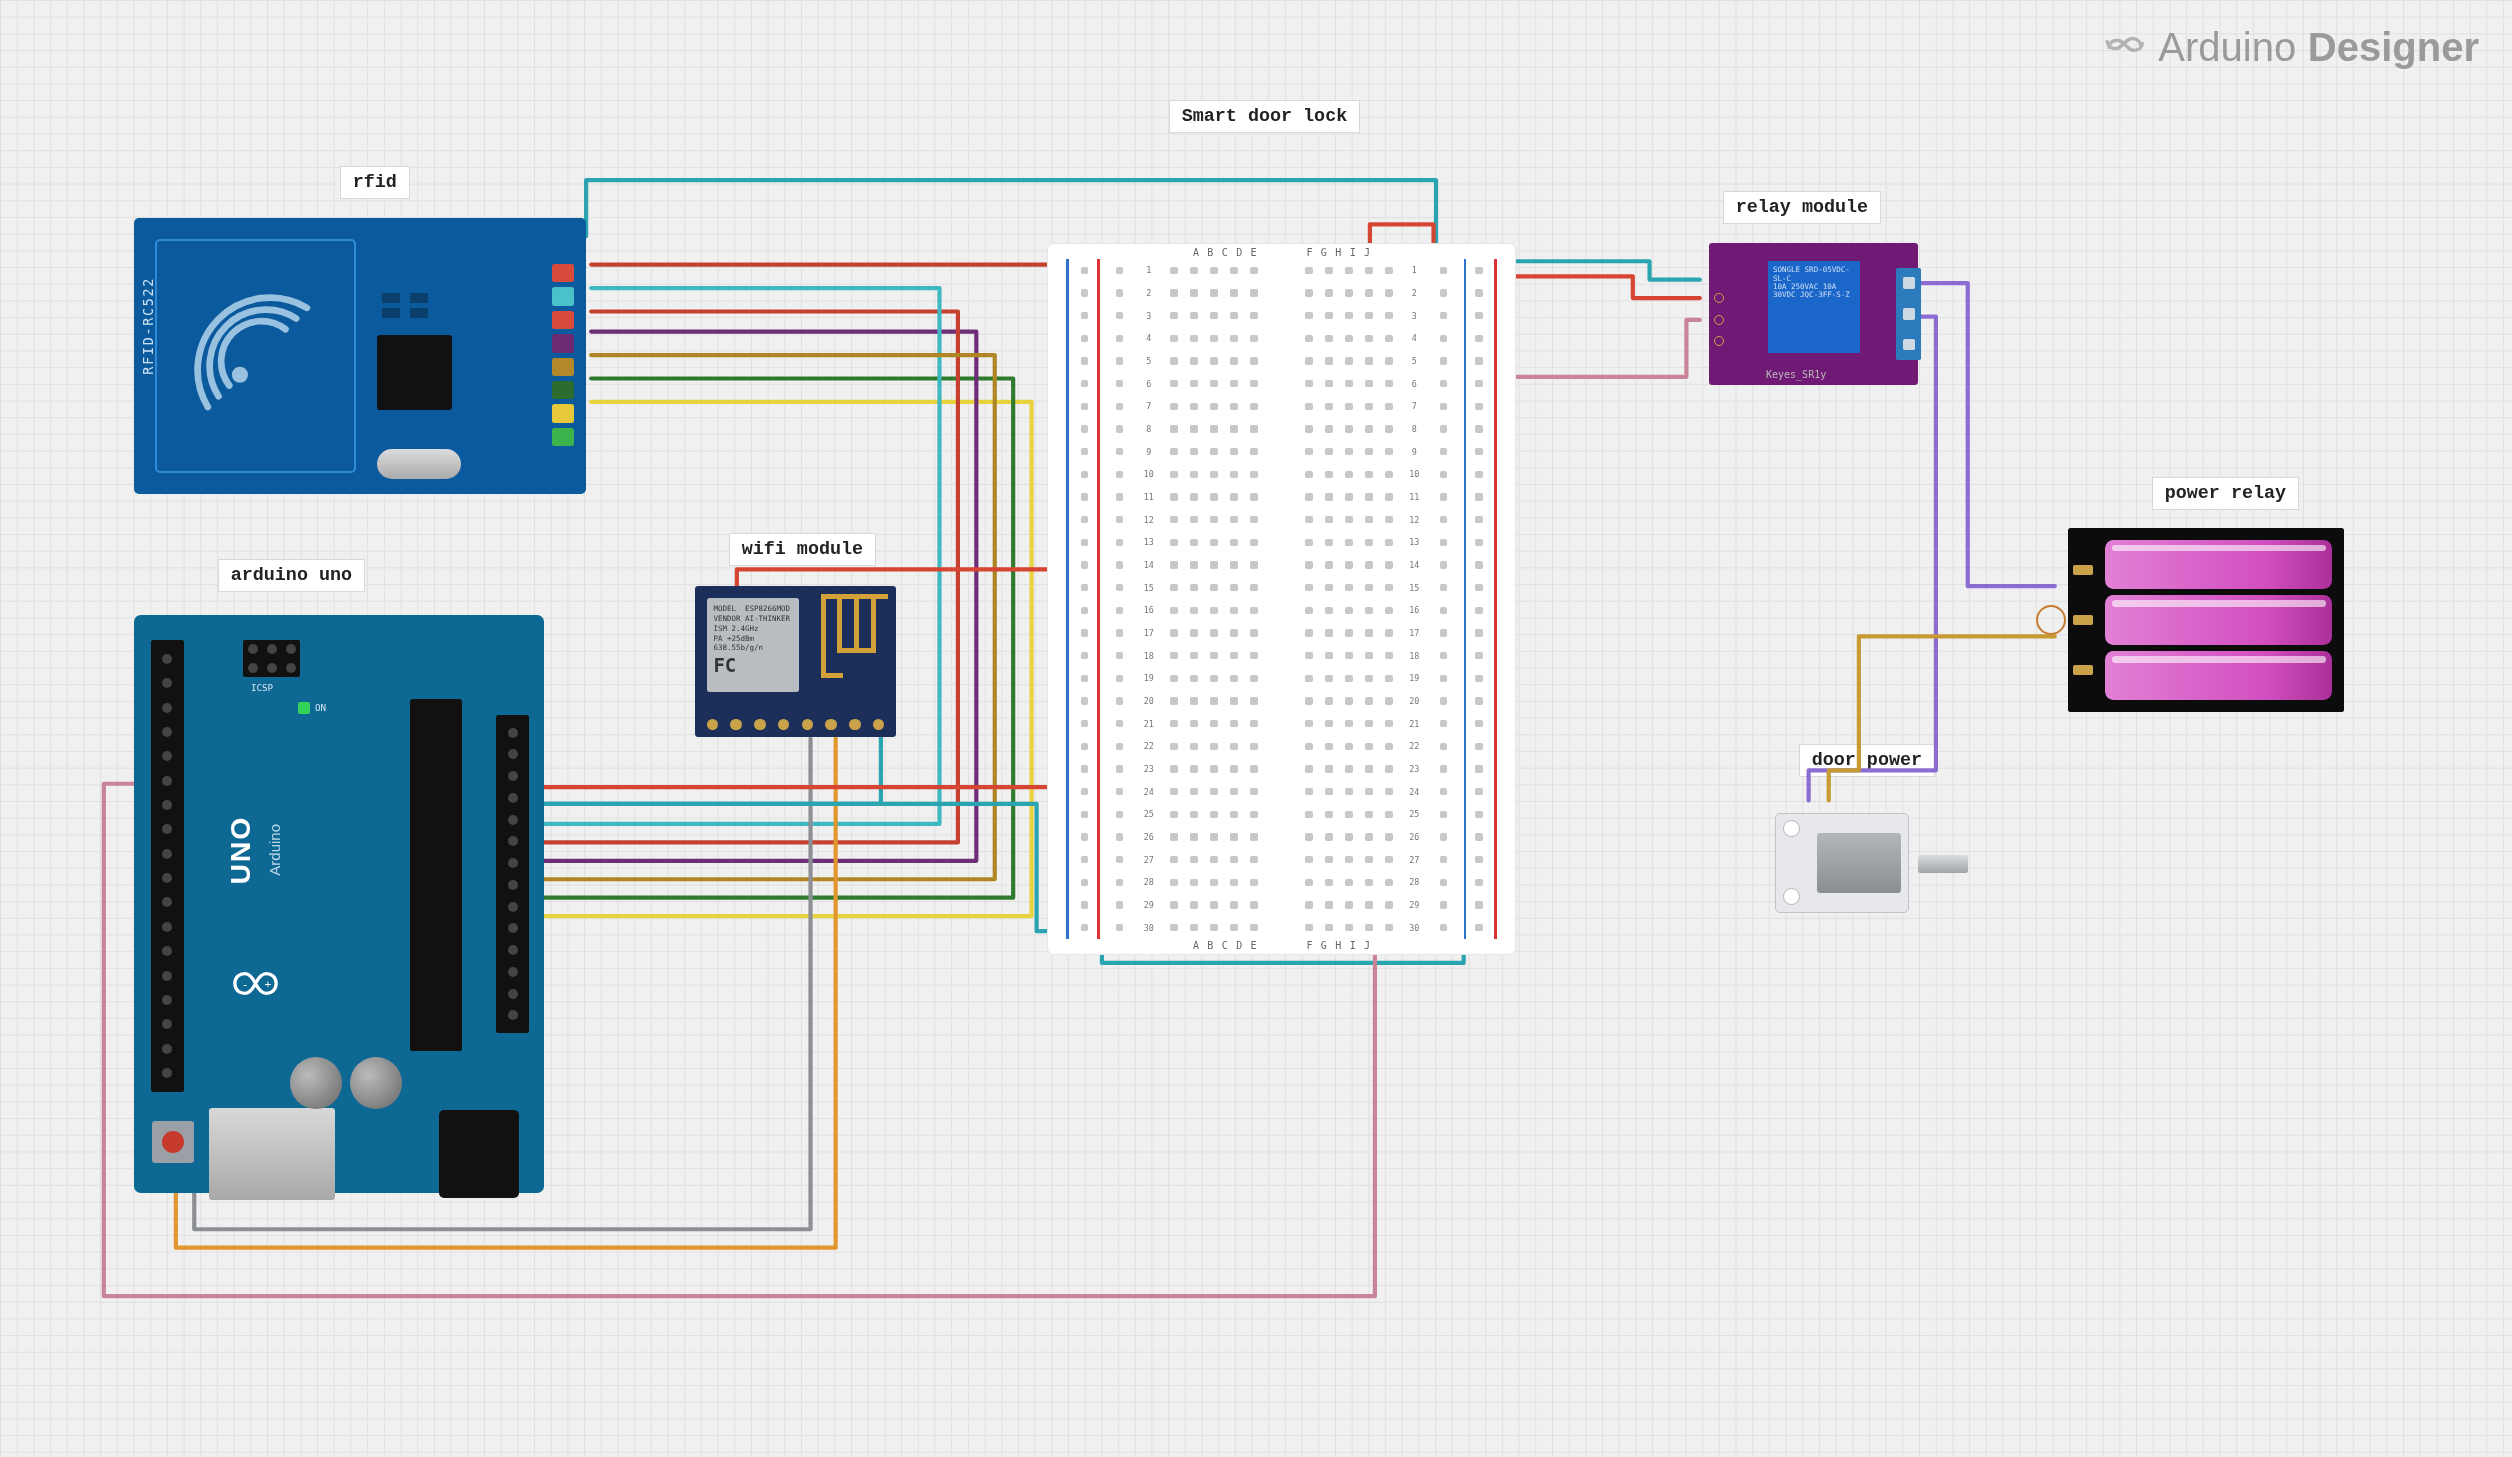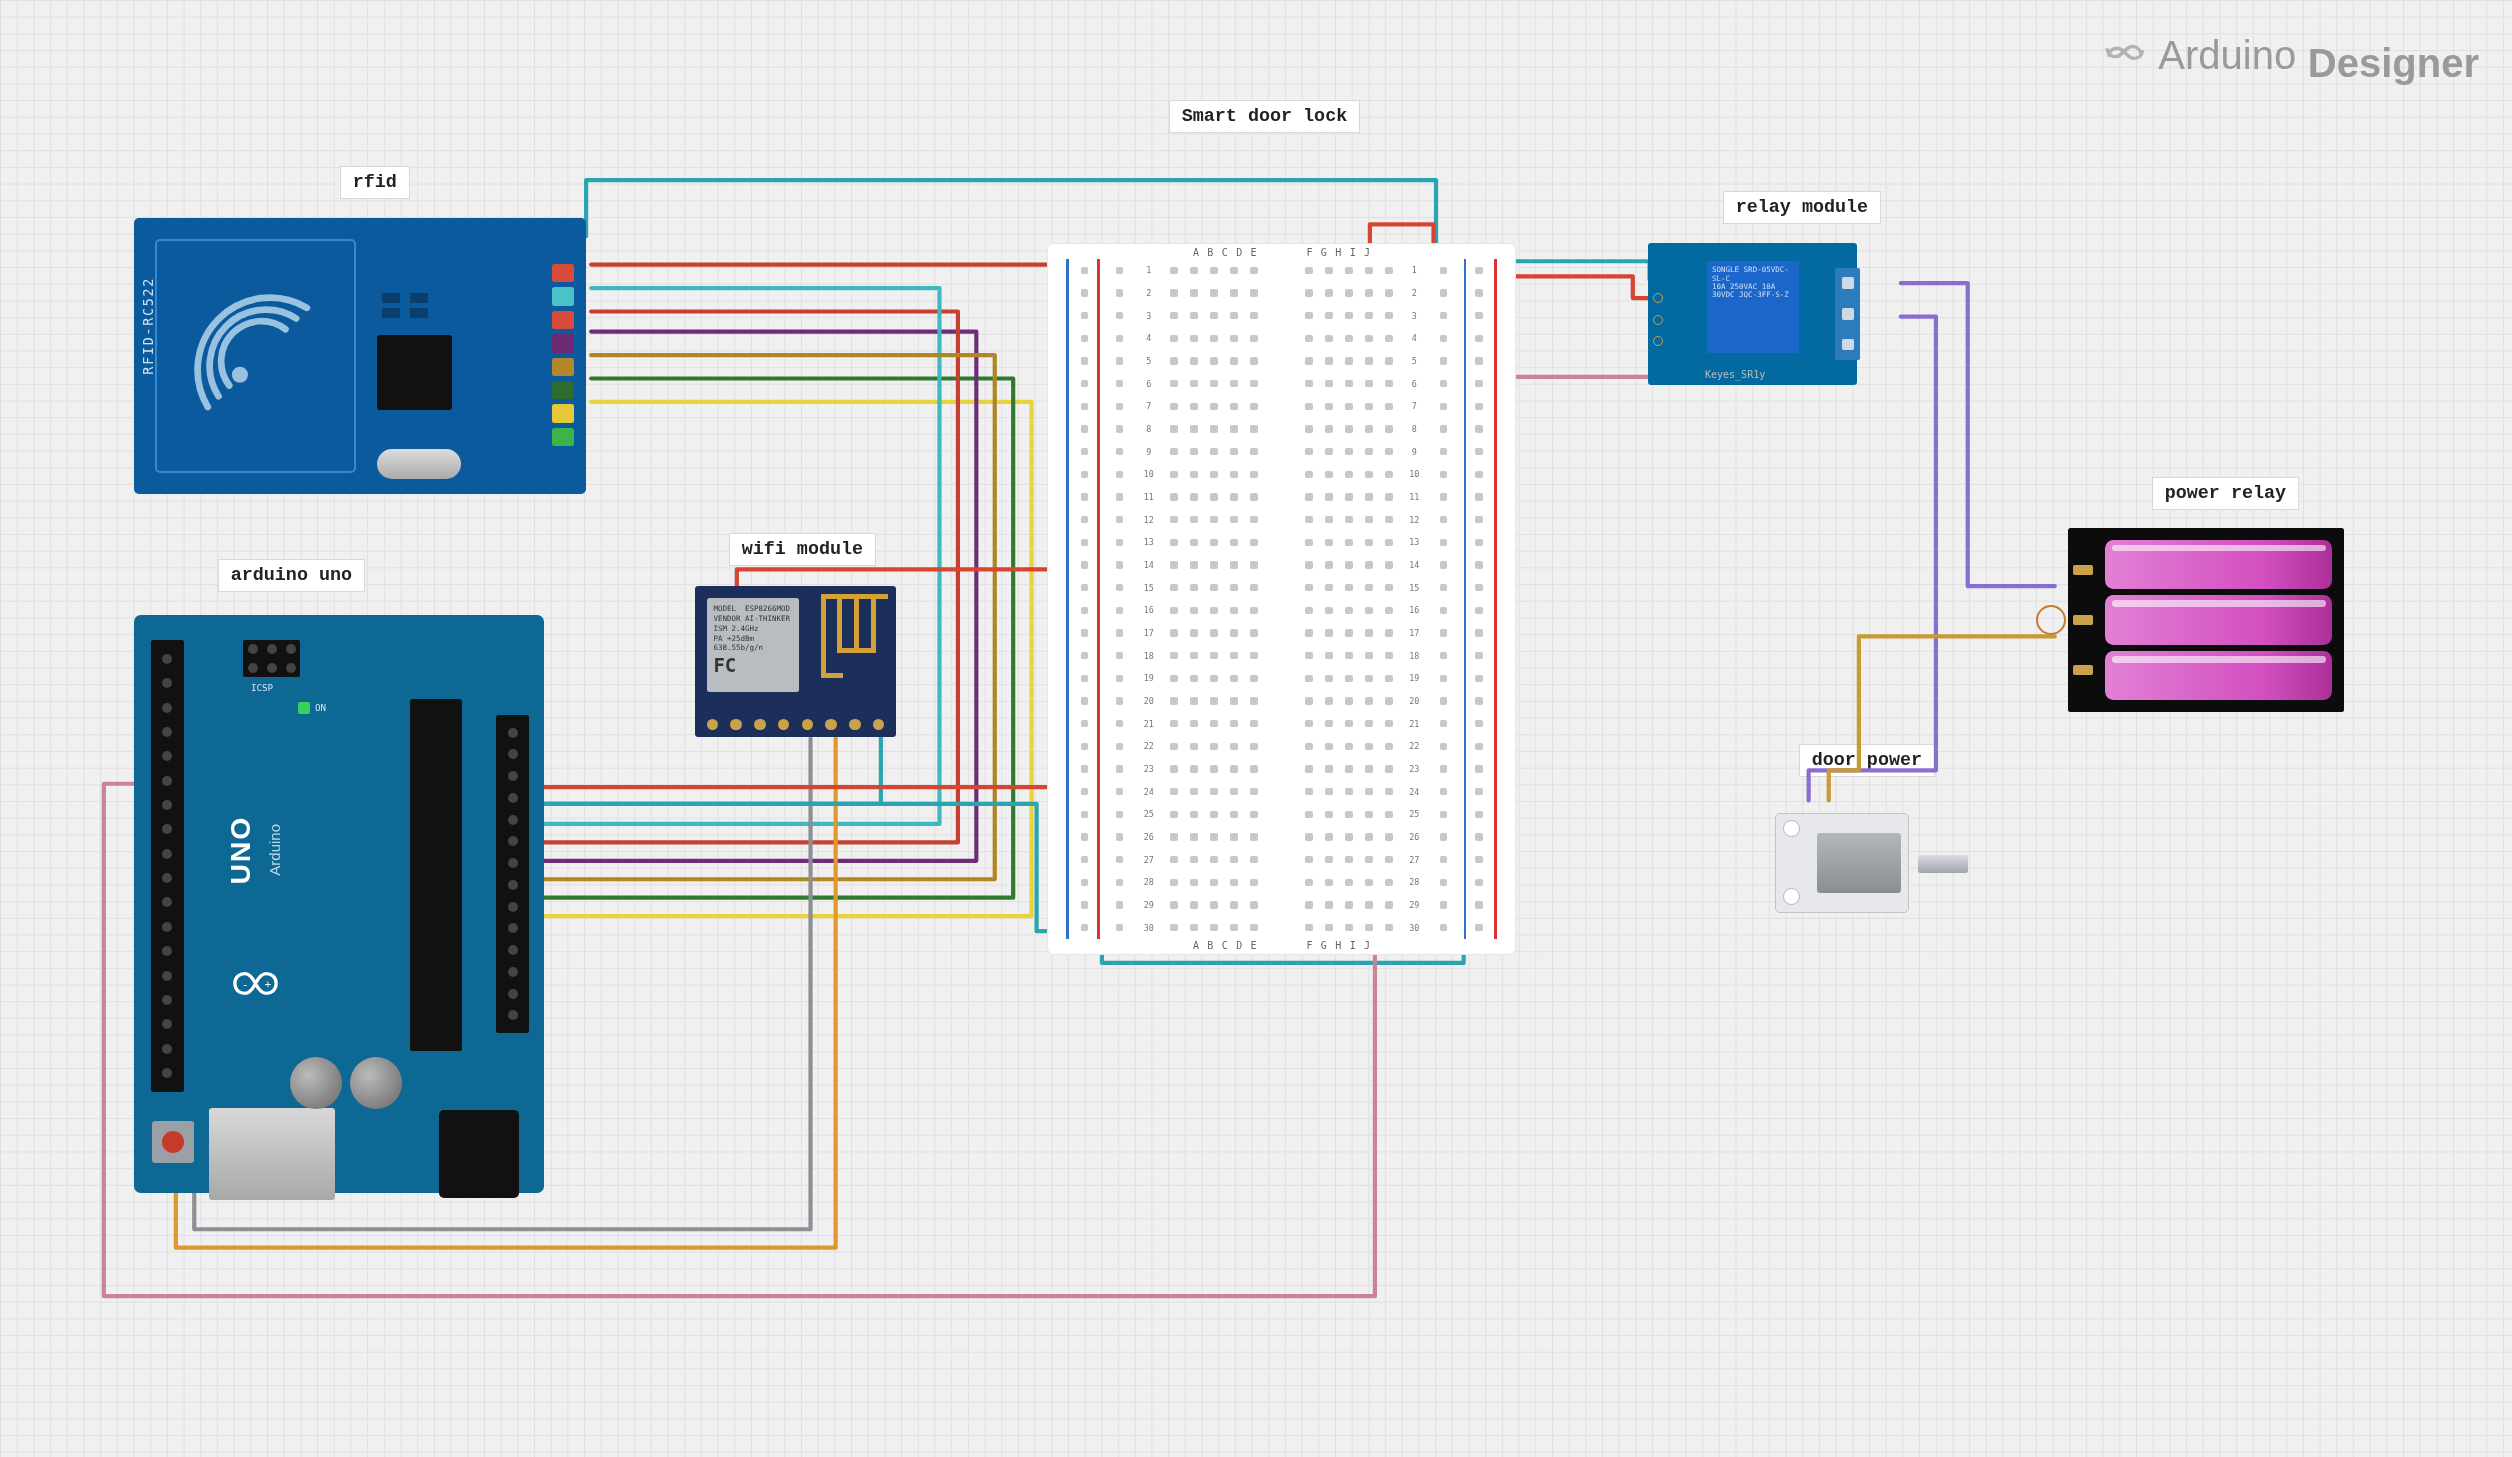--- a/index.html
+++ b/index.html
@@ -50,21 +50,21 @@
     right: 33px;
     top: 25px;
     display: flex;
     align-items: center;
     gap: 11.7px;
     color: #9a9a9a;
     font-size: 40px;
     font-weight: 400;
   }
   .logo .brand1 { font-weight: 300; }
-  .logo .brand2 { font-weight: 700; margin-top: 16px; }
+  .logo .brand2 { font-weight: 700; }
   .logo-icon {
     width: 45px; height: 45px;
     opacity: .7;
   }
 
   
   .rfid {
     left: 134px; top: 218px;
     width: 452px; height: 276px;
     background: #0b5a9e;
@@ -215,23 +215,23 @@
   .breadboard .hole{width:7.5px;height:7.5px;background:#c8c8c8;border-radius:1.7px;margin:auto;}
   .breadboard .tie{display:grid;grid-template-columns:repeat(5,1fr);grid-template-rows:repeat(30,1fr);flex:1;}
   .breadboard .gap{width:22px;}
   .breadboard .stripe{position:absolute;top:15px;bottom:15px;width:2.5px;}
   .breadboard .stripe.blue{background:#2f72c9;}
   .breadboard .stripe.red{background:#d33;}
   .breadboard .collabels{position:absolute;left:0;right:0;font:10px monospace;color:#666;display:flex;justify-content:center;gap:8.4px;}
 
   
   .relay {
-    left:1648px; top:243px;
+    left:1709px; top:243px;
     width:209px; height:142px;
-    background:#0369a1; border-radius:3.3px;
+    background:#701a75; border-radius:3.3px;
     padding:8.4px;
   }
   .relay .cube{
     position:absolute; left:59px; top:18.4px;
     width:92px; height:92px;
     background:#1b66c9;
     font:7.5px/1.1 monospace; color:#cfe1f7;
     padding:5px;
   }
   .relay .term{

